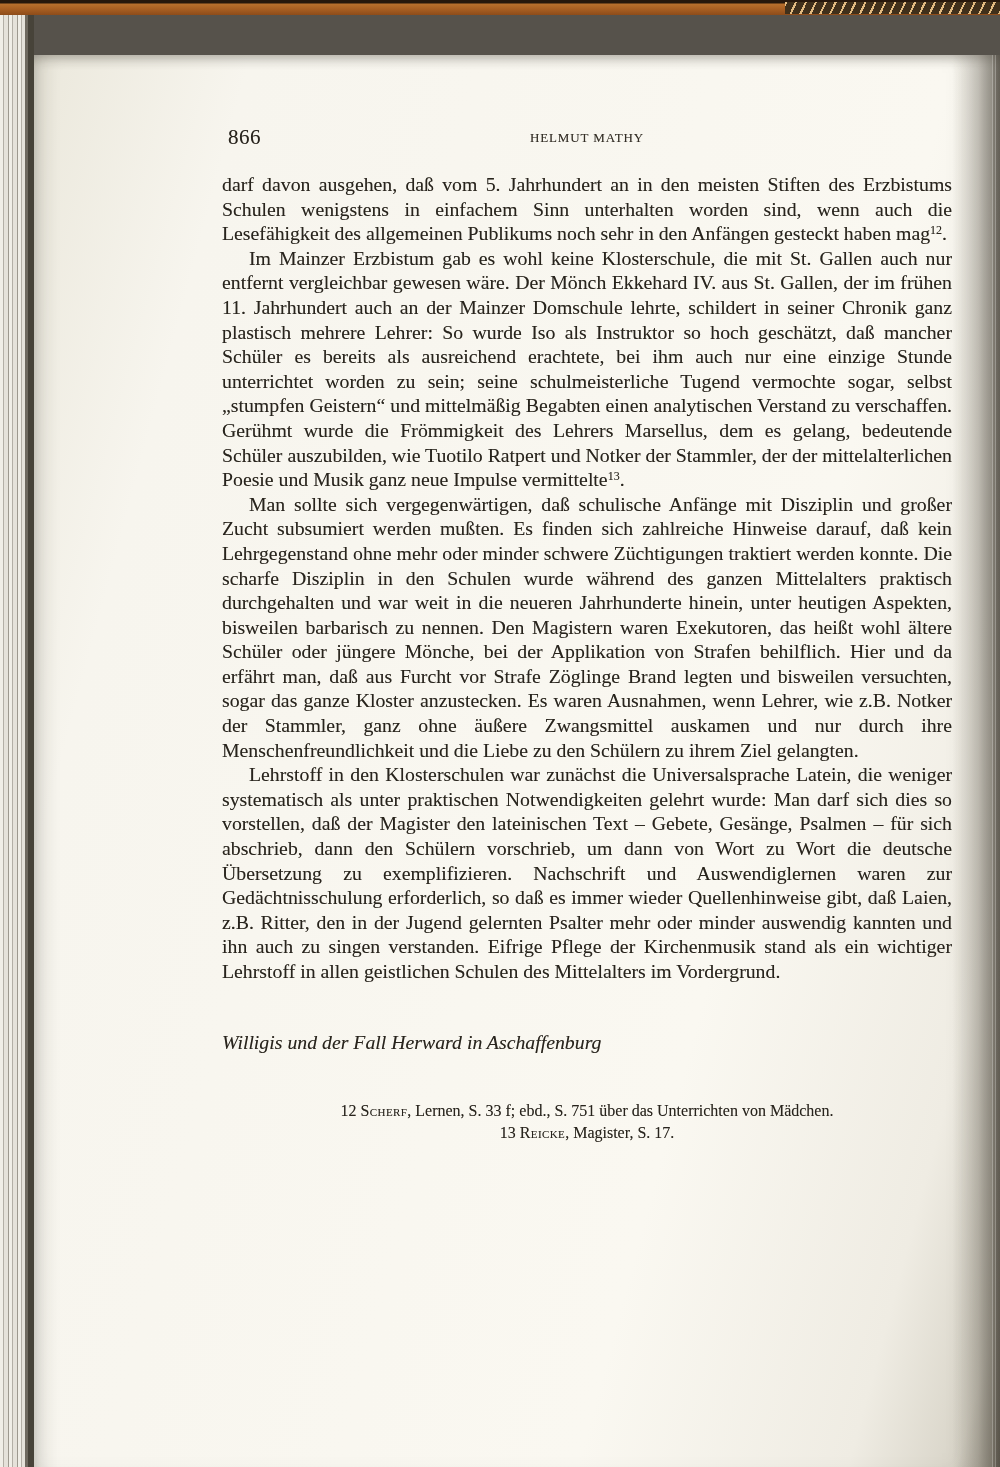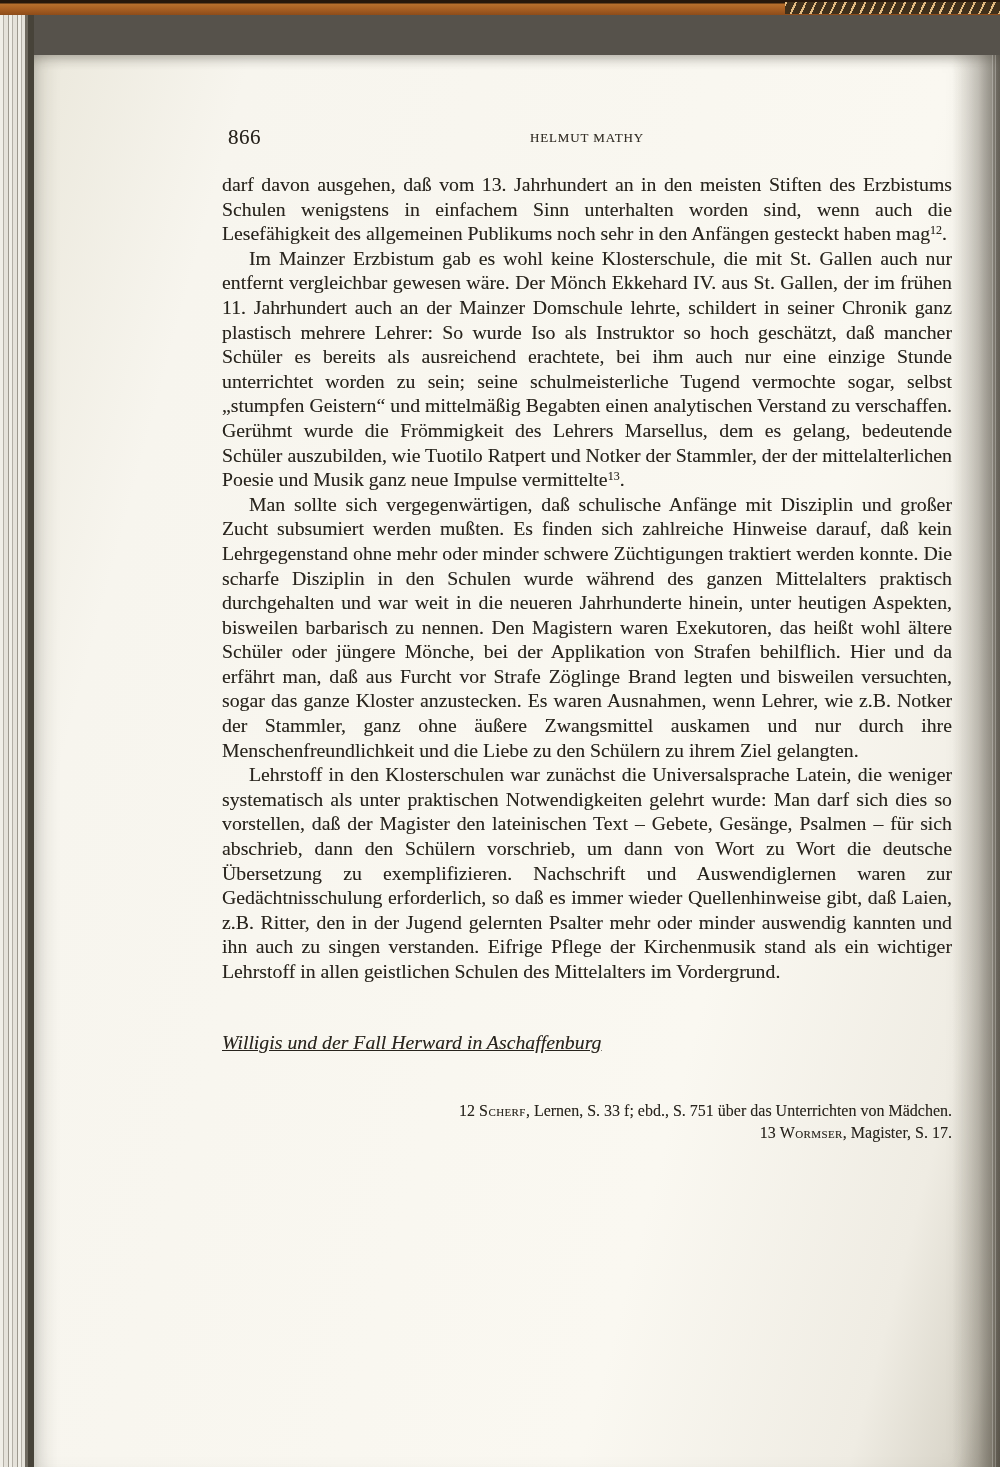--- a/index.html
+++ b/index.html
@@ -66,25 +66,24 @@
   }
   .para.indent { text-indent:27px; }
   sup {
     font-size:12px; line-height:0; vertical-align:baseline; position:relative; top:-6px;
   }
 
   .section-heading {
     font-style:italic; font-weight:normal;
     font-size:19.8px; line-height:24px;
     margin:46px 0 40px 0;
-    text-decoration:underline;
   }
 
   .footnotes { margin-top:46px; }
-  .footnote { font-size:16px; line-height:22.5px; text-align:right; }
+  .footnote { font-size:16px; line-height:22.5px; text-align:center; }
   .fn-num { }
   .fn-author { font-variant:small-caps; letter-spacing:.4px; }
 </style>
 </head>
 <body>
 
 <div class="scan">
 
   <div class="cover-strip">
     <div class="stitches"></div>
@@ -96,29 +95,29 @@
     <div class="right-edge"></div>
 
     <div class="text-block">
 
       <div class="header-row">
         <span class="page-number">866</span>
         <span class="running-header">HELMUT MATHY</span>
       </div>
 
       <div class="body">
-          <p class="para"><span>darf davon ausgehen, daß vom 13. Jahrhundert an in den meisten Stiften des Erzbistums Schulen wenigstens in einfachem Sinn unterhalten worden sind, wenn auch die Lesefähigkeit des allgemeinen Publikums noch sehr in den Anfängen gesteckt haben mag</span><sup>12</sup><span>.</span></p>
+          <p class="para"><span>darf davon ausgehen, daß vom 5. Jahrhundert an in den meisten Stiften des Erzbistums Schulen wenigstens in einfachem Sinn unterhalten worden sind, wenn auch die Lesefähigkeit des allgemeinen Publikums noch sehr in den Anfängen gesteckt haben mag</span><sup>12</sup><span>.</span></p>
           <p class="para indent"><span>Im Mainzer Erzbistum gab es wohl keine Klosterschule, die mit St. Gallen auch nur entfernt vergleichbar gewesen wäre. Der Mönch Ekkehard IV. aus St. Gallen, der im frühen 11. Jahrhundert auch an der Mainzer Domschule lehrte, schildert in seiner Chronik ganz plastisch mehrere Lehrer: So wurde Iso als Instruktor so hoch geschätzt, daß mancher Schüler es bereits als ausreichend erachtete, bei ihm auch nur eine einzige Stunde unterrichtet worden zu sein; seine schulmeisterliche Tugend vermochte sogar, selbst „stumpfen Geistern“ und mittelmäßig Begabten einen analytischen Verstand zu verschaffen. Gerühmt wurde die Frömmigkeit des Lehrers Marsellus, dem es gelang, bedeutende Schüler auszubilden, wie Tuotilo Ratpert und Notker der Stammler, der der mittelalterlichen Poesie und Musik ganz neue Impulse vermittelte</span><sup>13</sup><span>.</span></p>
           <p class="para indent"><span>Man sollte sich vergegenwärtigen, daß schulische Anfänge mit Disziplin und großer Zucht subsumiert werden mußten. Es finden sich zahlreiche Hinweise darauf, daß kein Lehrgegenstand ohne mehr oder minder schwere Züchtigungen traktiert werden konnte. Die scharfe Disziplin in den Schulen wurde während des ganzen Mittelalters praktisch durchgehalten und war weit in die neueren Jahrhunderte hinein, unter heutigen Aspekten, bisweilen barbarisch zu nennen. Den Magistern waren Exekutoren, das heißt wohl ältere Schüler oder jüngere Mönche, bei der Applikation von Strafen behilflich. Hier und da erfährt man, daß aus Furcht vor Strafe Zöglinge Brand legten und bisweilen versuchten, sogar das ganze Kloster anzustecken. Es waren Ausnahmen, wenn Lehrer, wie z.B. Notker der Stammler, ganz ohne äußere Zwangsmittel auskamen und nur durch ihre Menschenfreundlichkeit und die Liebe zu den Schülern zu ihrem Ziel gelangten.</span></p>
           <p class="para indent"><span>Lehrstoff in den Klosterschulen war zunächst die Universalsprache Latein, die weniger systematisch als unter praktischen Notwendigkeiten gelehrt wurde: Man darf sich dies so vorstellen, daß der Magister den lateinischen Text – Gebete, Gesänge, Psalmen – für sich abschrieb, dann den Schülern vorschrieb, um dann von Wort zu Wort die deutsche Übersetzung zu exemplifizieren. Nachschrift und Auswendiglernen waren zur Gedächtnisschulung erforderlich, so daß es immer wieder Quellenhinweise gibt, daß Laien, z.B. Ritter, den in der Jugend gelernten Psalter mehr oder minder auswendig kannten und ihn auch zu singen verstanden. Eifrige Pflege der Kirchenmusik stand als ein wichtiger Lehrstoff in allen geistlichen Schulen des Mittelalters im Vordergrund.</span></p>
         </div>
 
       <h2 class="section-heading">Willigis und der Fall Herward in Aschaffenburg</h2>
 
 
       <div class="footnotes">
           <p class="footnote"><span class="fn-num">12 </span><span class="fn-author">Scherf</span><span>, Lernen, S. 33 f; ebd., S. 751 über das Unterrichten von Mädchen.</span></p>
-          <p class="footnote"><span class="fn-num">13 </span><span class="fn-author">Wormser</span><span>, Magister, S. 17.</span></p>
+          <p class="footnote"><span class="fn-num">13 </span><span class="fn-author">Reicke</span><span>, Magister, S. 17.</span></p>
         </div>
 
     </div>
   </div>
 </div>
 
 </body></html>

